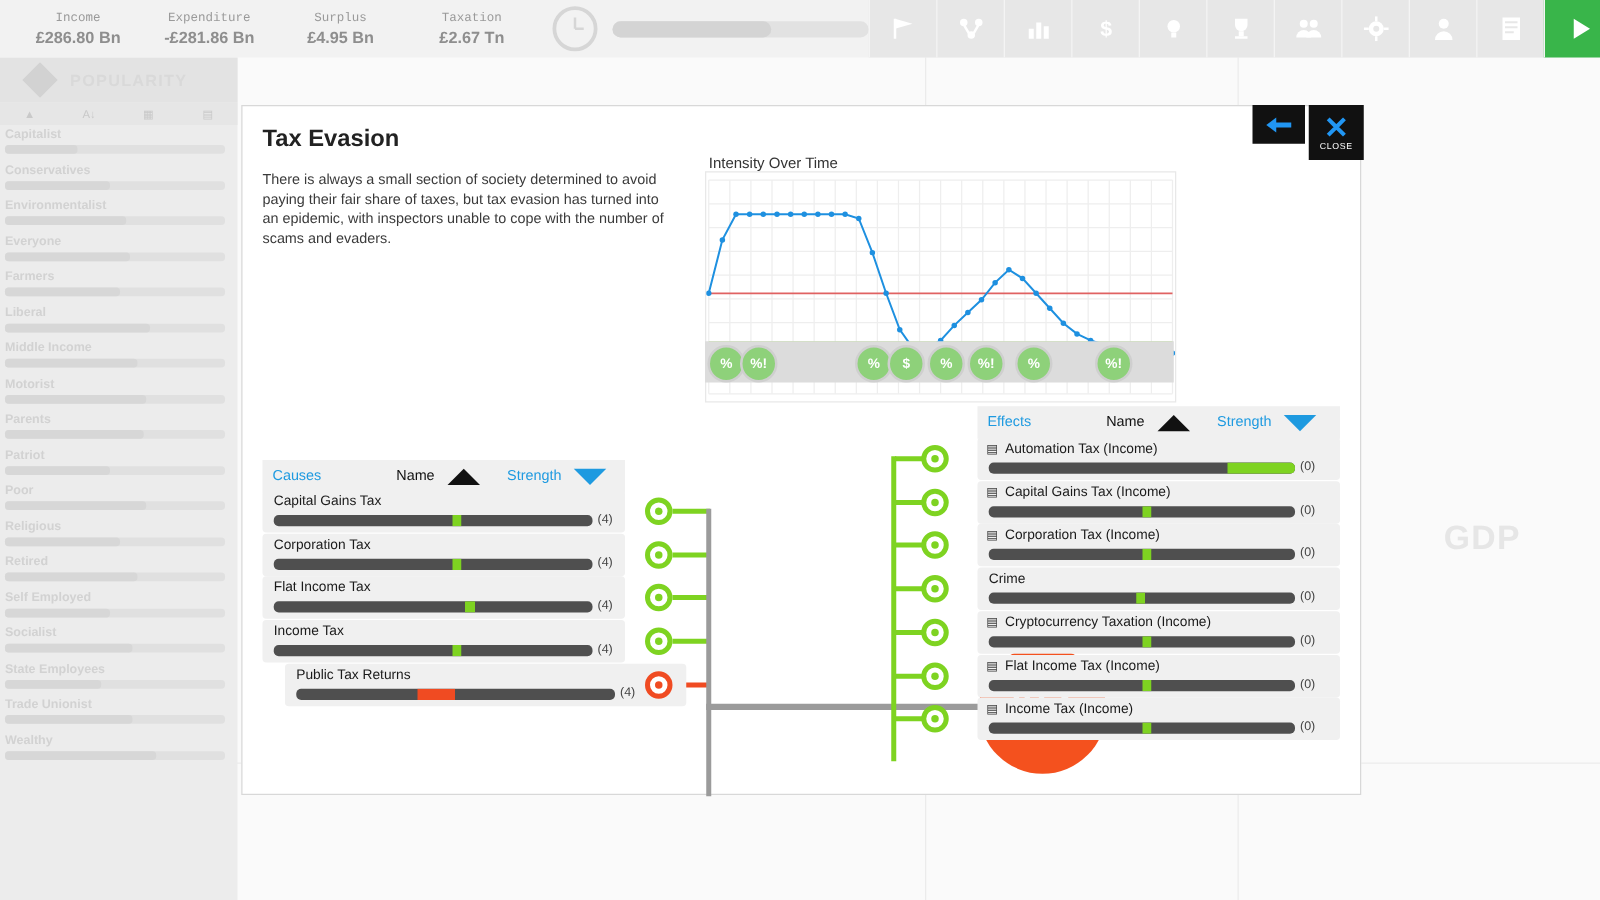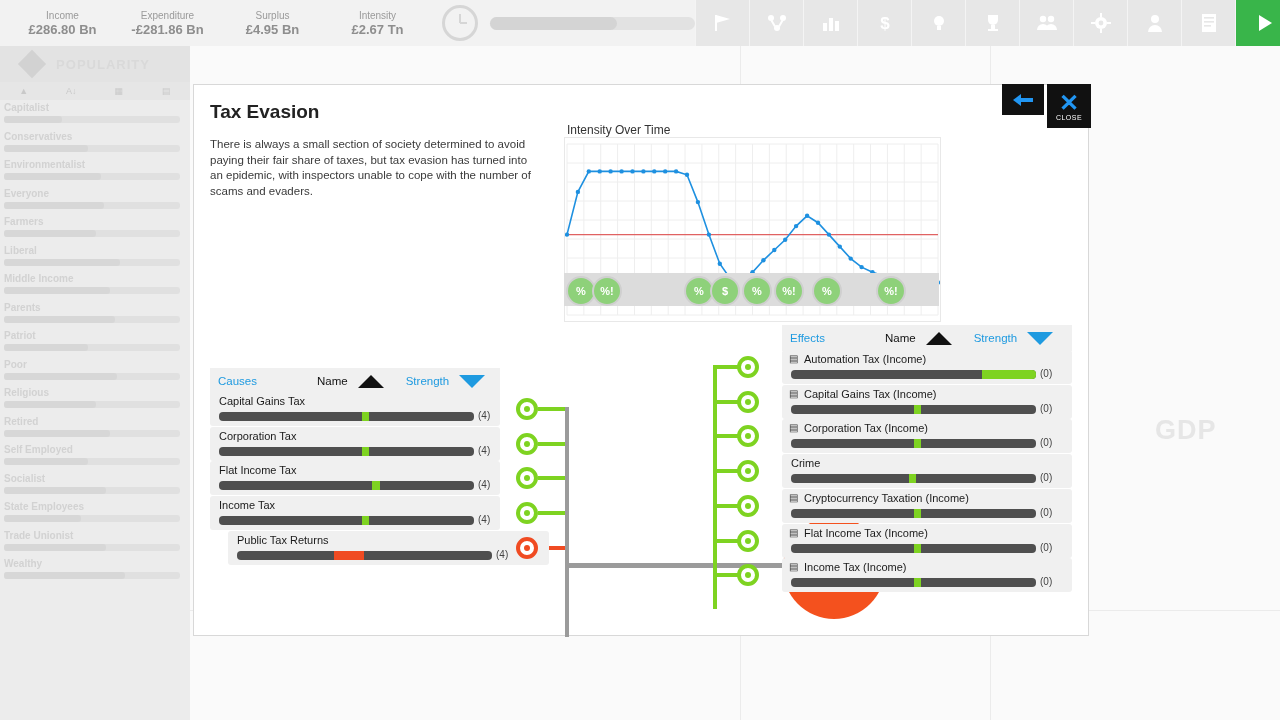--- a/index.html
+++ b/index.html
@@ -54,21 +54,21 @@
     display: flex;
     align-items: center;
     height: 46px;
     padding-left: 10px;
   }
   .stat {
     width: 105px;
     text-align: center;
     color: #9a9a9a;
   }
-  .stat .lbl { font-size: 10px; display: block; line-height: 12px; }
+  .stat .lbl { font-size: 10px; display: block; line-height: 12px; font-family: Liberation Mono, monospace; }
   .stat .val { font-size: 13px; font-weight: bold; display: block; line-height: 15px; color: #8e8e8e; }
   .clock-wrap {
     display: flex;
     align-items: center;
     padding-left: 12px;
   }
   .clock {
     width: 30px; height: 30px;
     border-radius: 50%;
     border: 3px solid #d6d6d6;
@@ -411,21 +411,21 @@
       </div>
       <div class="stat">
         <span class="lbl">Expenditure</span>
         <span class="val">-£281.86 Bn</span>
       </div>
       <div class="stat">
         <span class="lbl">Surplus</span>
         <span class="val">£4.95 Bn</span>
       </div>
       <div class="stat">
-        <span class="lbl">Intensity</span>
+        <span class="lbl">Taxation</span>
         <span class="val">£2.67 Tn</span>
       </div>
       <div class="clock-wrap">
         <div class="clock"></div>
         <div class="timebar">
             <div class="fill"></div>
           </div>
       </div>
     </div>
 
@@ -555,20 +555,26 @@
         <div class="pop-row">
           <div class="pop-name">Liberal</div>
           <div class="pop-bar">
             <div class="fill" style="width: 66%;"></div>
           </div>
         </div>
         <div class="pop-row">
           <div class="pop-name">Middle Income</div>
           <div class="pop-bar">
             <div class="fill" style="width: 60%;"></div>
+          </div>
+        </div>
+        <div class="pop-row">
+          <div class="pop-name">Motorist</div>
+          <div class="pop-bar">
+            <div class="fill" style="width: 64%;"></div>
           </div>
         </div>
         <div class="pop-row">
           <div class="pop-name">Parents</div>
           <div class="pop-bar">
             <div class="fill" style="width: 63%;"></div>
           </div>
         </div>
         <div class="pop-row">
           <div class="pop-name">Patriot</div>

